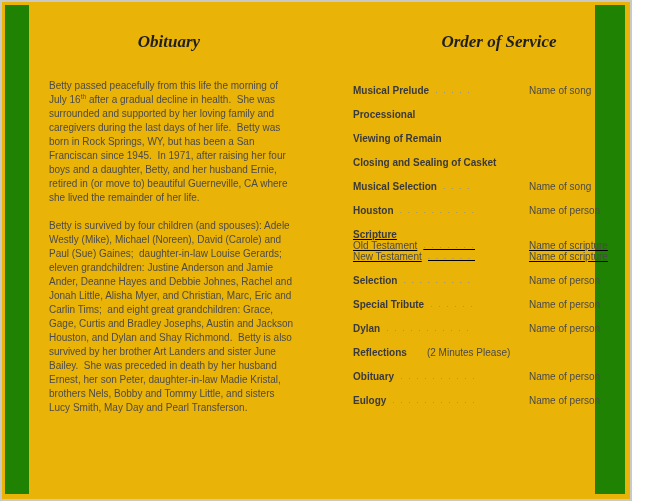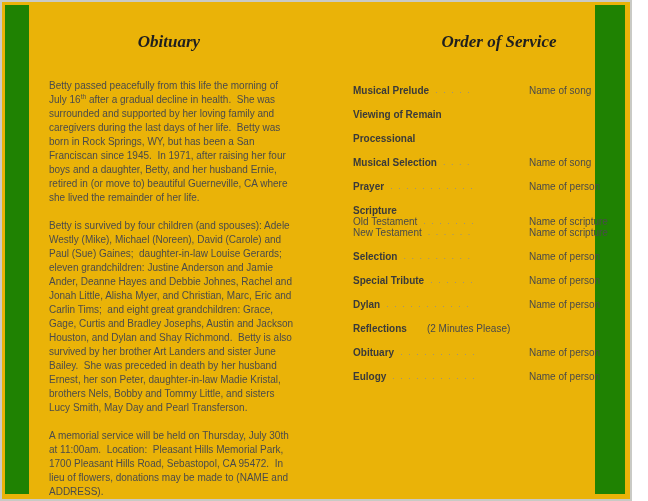--- a/index.html
+++ b/index.html
@@ -25,21 +25,21 @@
 
   .obit p {
     margin:0 0 14px; font-size:10px; line-height:14px; color:#4b4b4b;
     white-space:pre-wrap;
   }
   .obit sup { font-size:6.5px; line-height:0; }
 
   .os-row { display:flex; align-items:flex-start; font-size:10px; line-height:11px; margin-bottom:13px; }
   .os-row.nomargin { margin-bottom:0; }
   .os-row.sub { margin-bottom:0; }
-  .os-group { margin-bottom:13px; }
+  .os-group { margin-bottom:13px;text-decoration:underline; }
   .os-label { font-weight:bold; color:#3a3a3a; white-space:nowrap; }
   .os-row.sub .os-label { font-weight:normal; color:#4a4a4a; }
   .os-note { color:#4a4a4a; margin-left:20px; white-space:nowrap; }
   .os-leader {
     flex:1 1 auto; overflow:hidden; white-space:nowrap;
     color:#8f8f8f; margin:0 10px 0 6px; font-size:9px; letter-spacing:1.5px;
   }
   .os-leader::after {
     content:". . . . . . . . . . . . . . . . . . . . . . . . . . . . . . . . . . . . . . . . . . . .";
   }
@@ -50,50 +50,52 @@
 
 <div class="canvas">
   <div class="accent-bar left"></div>
   <div class="accent-bar right"></div>
 
   <div class="col col-left">
     <div class="page-title">Obituary</div>
     <div class="obit">
       <p><span>Betty passed peacefully from this life the morning of July 16</span><sup>th</sup><span> after a gradual decline in health.  She was surrounded and supported by her loving family and caregivers during the last days of her life.  Betty was born in Rock Springs, WY, but has been a San Franciscan since 1945.  In 1971, after raising her four boys and a daughter, Betty, and her husband Ernie, retired in (or move to) beautiful Guerneville, CA where she lived the remainder of her life.</span></p>
       <p>Betty is survived by four children (and spouses): Adele Westly (Mike), Michael (Noreen), David (Carole) and Paul (Sue) Gaines;  daughter-in-law Louise Gerards;  eleven grandchildren: Justine Anderson and Jamie Ander, Deanne Hayes and Debbie Johnes, Rachel and Jonah Little, Alisha Myer, and Christian, Marc, Eric and Carlin Tims;  and eight great grandchildren: Grace, Gage, Curtis and Bradley Josephs, Austin and Jackson Houston, and Dylan and Shay Richmond.  Betty is also survived by her brother Art Landers and sister June Bailey.  She was preceded in death by her husband Ernest, her son Peter, daughter-in-law Madie Kristal, brothers Nels, Bobby and Tommy Little, and sisters Lucy Smith, May Day and Pearl Transferson.</p>
-      <p>A memorial service will be held on Thursday, July 30th at 11:00am.  Location:  Pleasant Hills Memorial Park, 1700 Pleasant Hills Road, Sebastopol, CA 95472.  In lieu of flowers, donations may be made to (NAME and ADDRESS).</p>
     </div>
   </div>
 
   <div class="col col-right">
     <div class="page-title">Order of Service</div>
 
     <div class="os-row">
       <span class="os-label">Musical Prelude</span>
       <span class="os-leader"></span>
       <span class="os-value">Name of song</span>
     </div>
 
     <div class="os-row">
+      <span class="os-label">Processional</span>
+    </div>
+
+    <div class="os-row">
       <span class="os-label">Viewing of Remain</span>
     </div>
 
     <div class="os-row">
-      <span class="os-label">Processional</span>
+      <span class="os-label">Closing and Sealing of Casket</span>
     </div>
-
 
     <div class="os-row">
       <span class="os-label">Musical Selection</span>
       <span class="os-leader"></span>
       <span class="os-value">Name of song</span>
     </div>
 
     <div class="os-row">
-      <span class="os-label">Prayer</span>
+      <span class="os-label">Houston</span>
       <span class="os-leader"></span>
       <span class="os-value">Name of person</span>
     </div>
 
     <div class="os-group">
       <div class="os-row nomargin">
         <span class="os-label">Scripture</span>
       </div>
       <div class="os-row sub">
         <span class="os-label">Old Testament</span>

